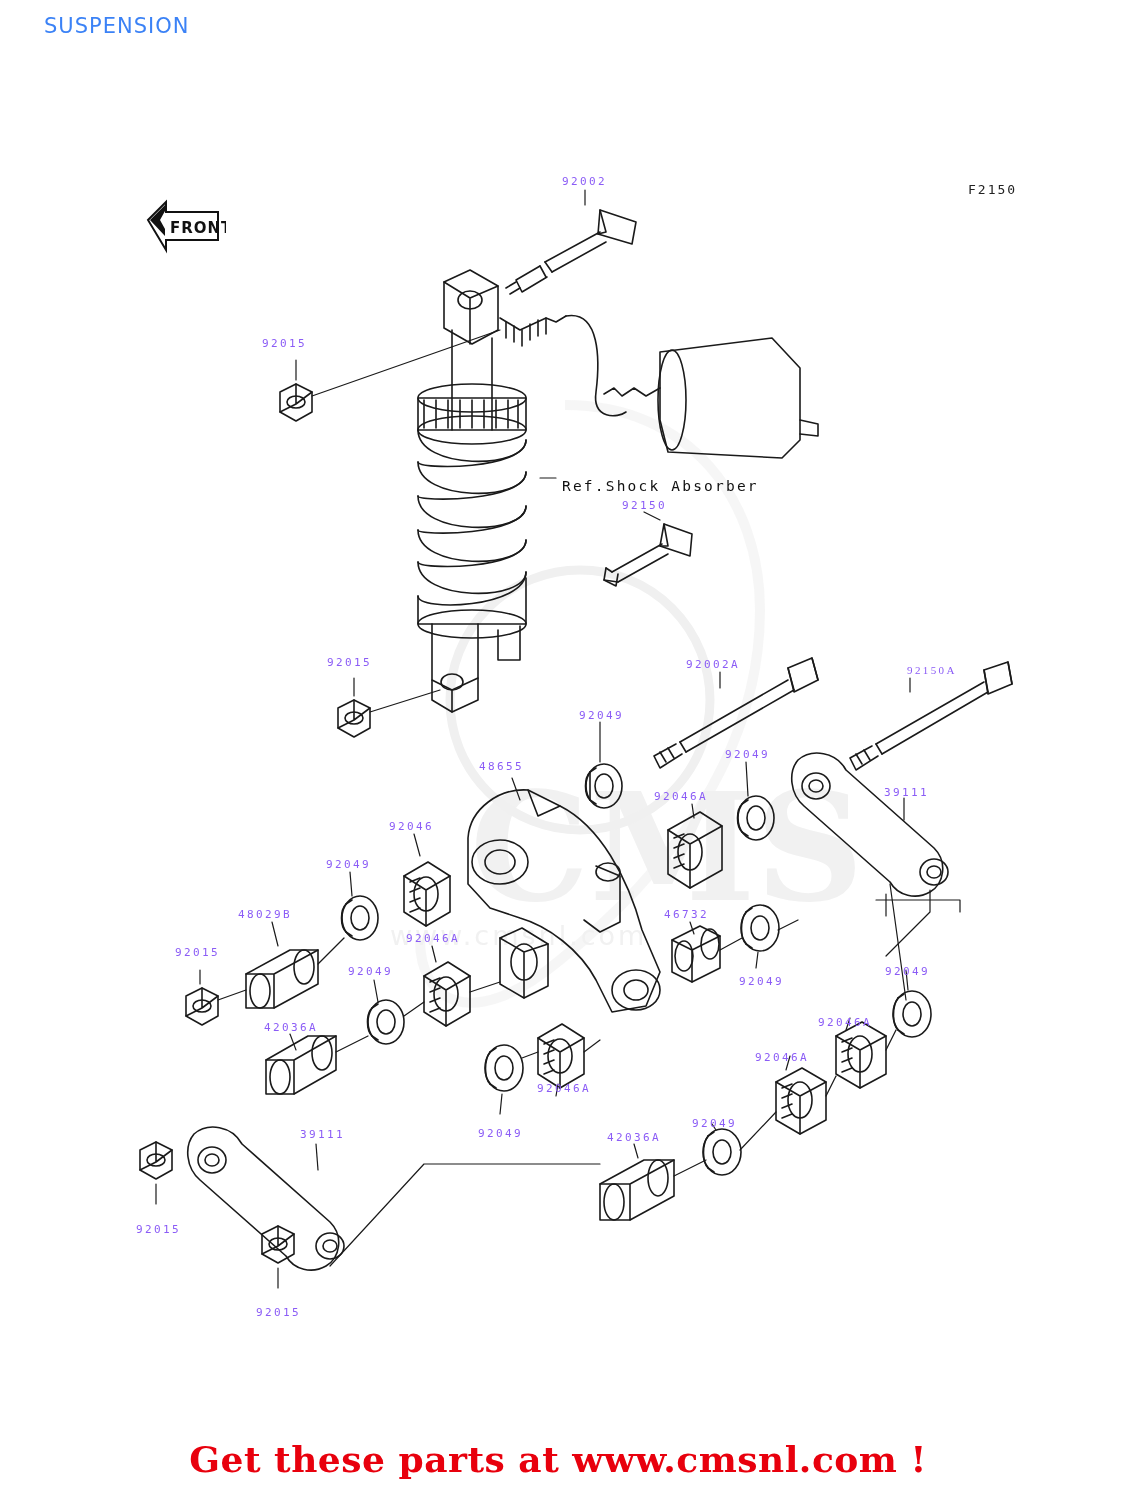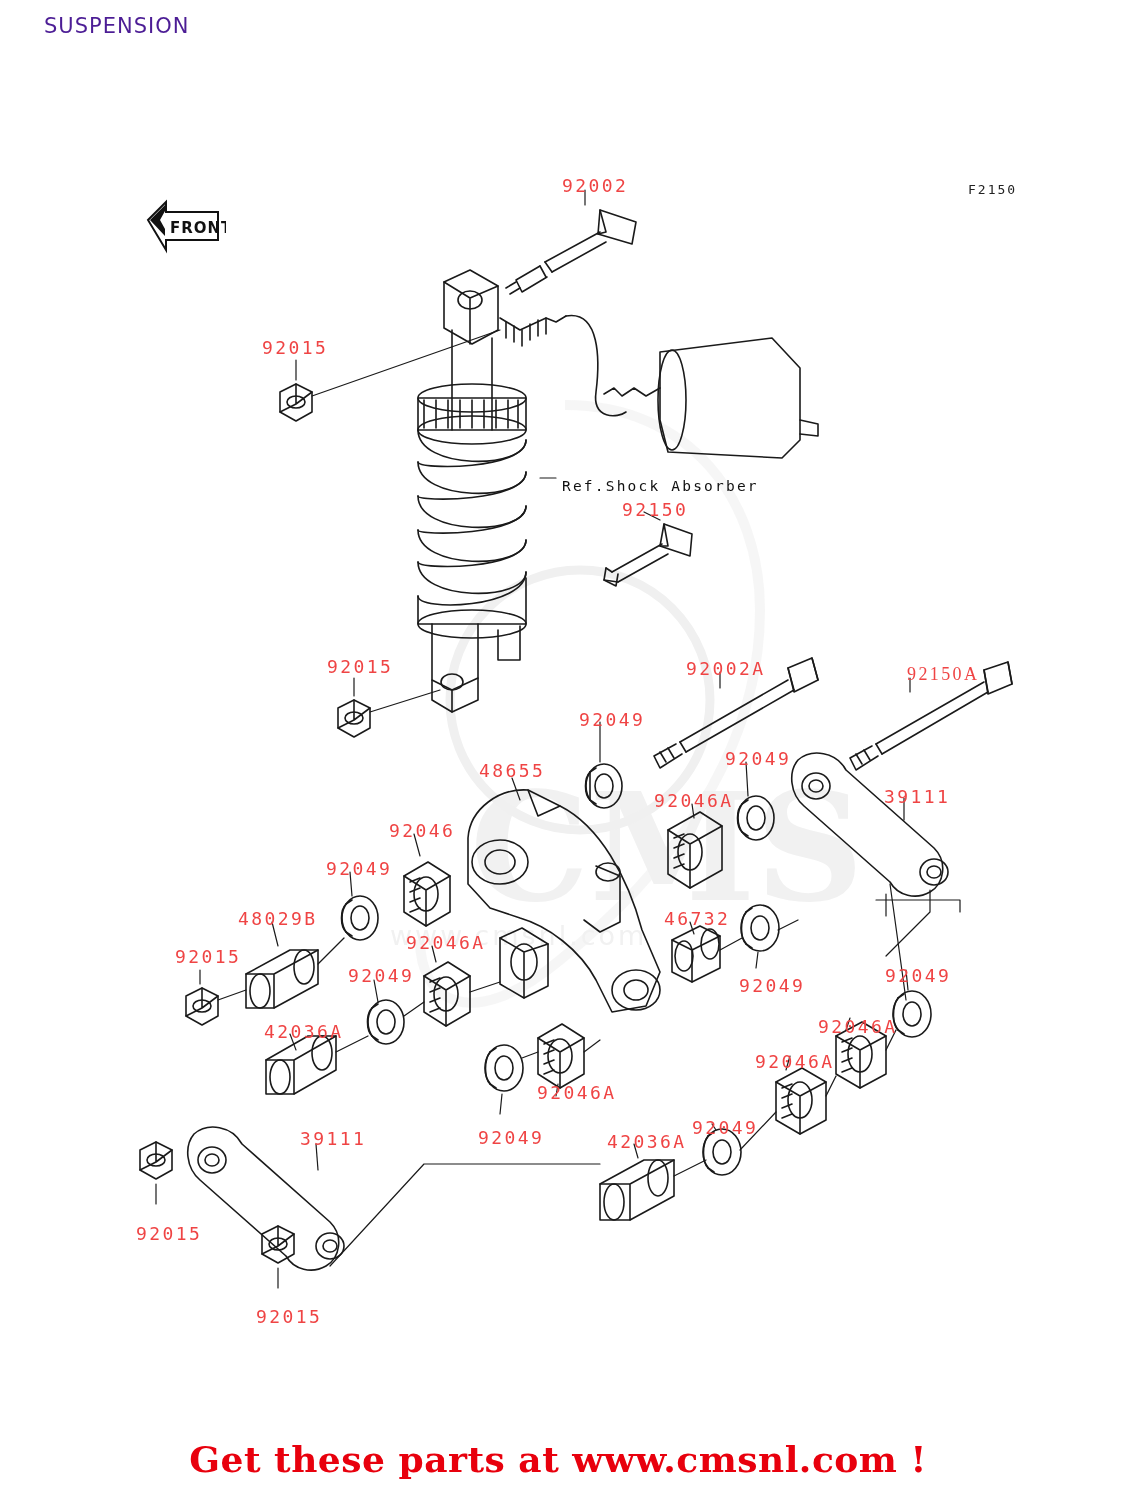--- a/index.html
+++ b/index.html
@@ -15,36 +15,36 @@
     color: #000000;
     overflow: hidden;
   }
   #page-title {
     position: absolute;
     left: 44px;
     top: 14px;
     font-family: "DejaVu Sans", sans-serif;
     font-size: 21px;
     letter-spacing: 1px;
-    color: #4c1d95;
+    color: #3b82f6;
   }
   #sheet-code {
     position: absolute;
     left: 968px;
     top: 182px;
     font-size: 13px;
     letter-spacing: 2px;
     color: #222;
   }
   .label {
     position: absolute;
     font-family: "DejaVu Sans Mono", monospace;
-    font-size: 18px;
+    font-size: 11px;
     letter-spacing: 2.4px;
-    color: #ef4444;
+    color: #8b5cf6;
     white-space: nowrap;
   }
   .ref-label {
     position: absolute;
     font-family: "DejaVu Sans Mono", monospace;
     font-size: 14.5px;
     letter-spacing: 2.2px;
     color: #111;
     white-space: nowrap;
   }

